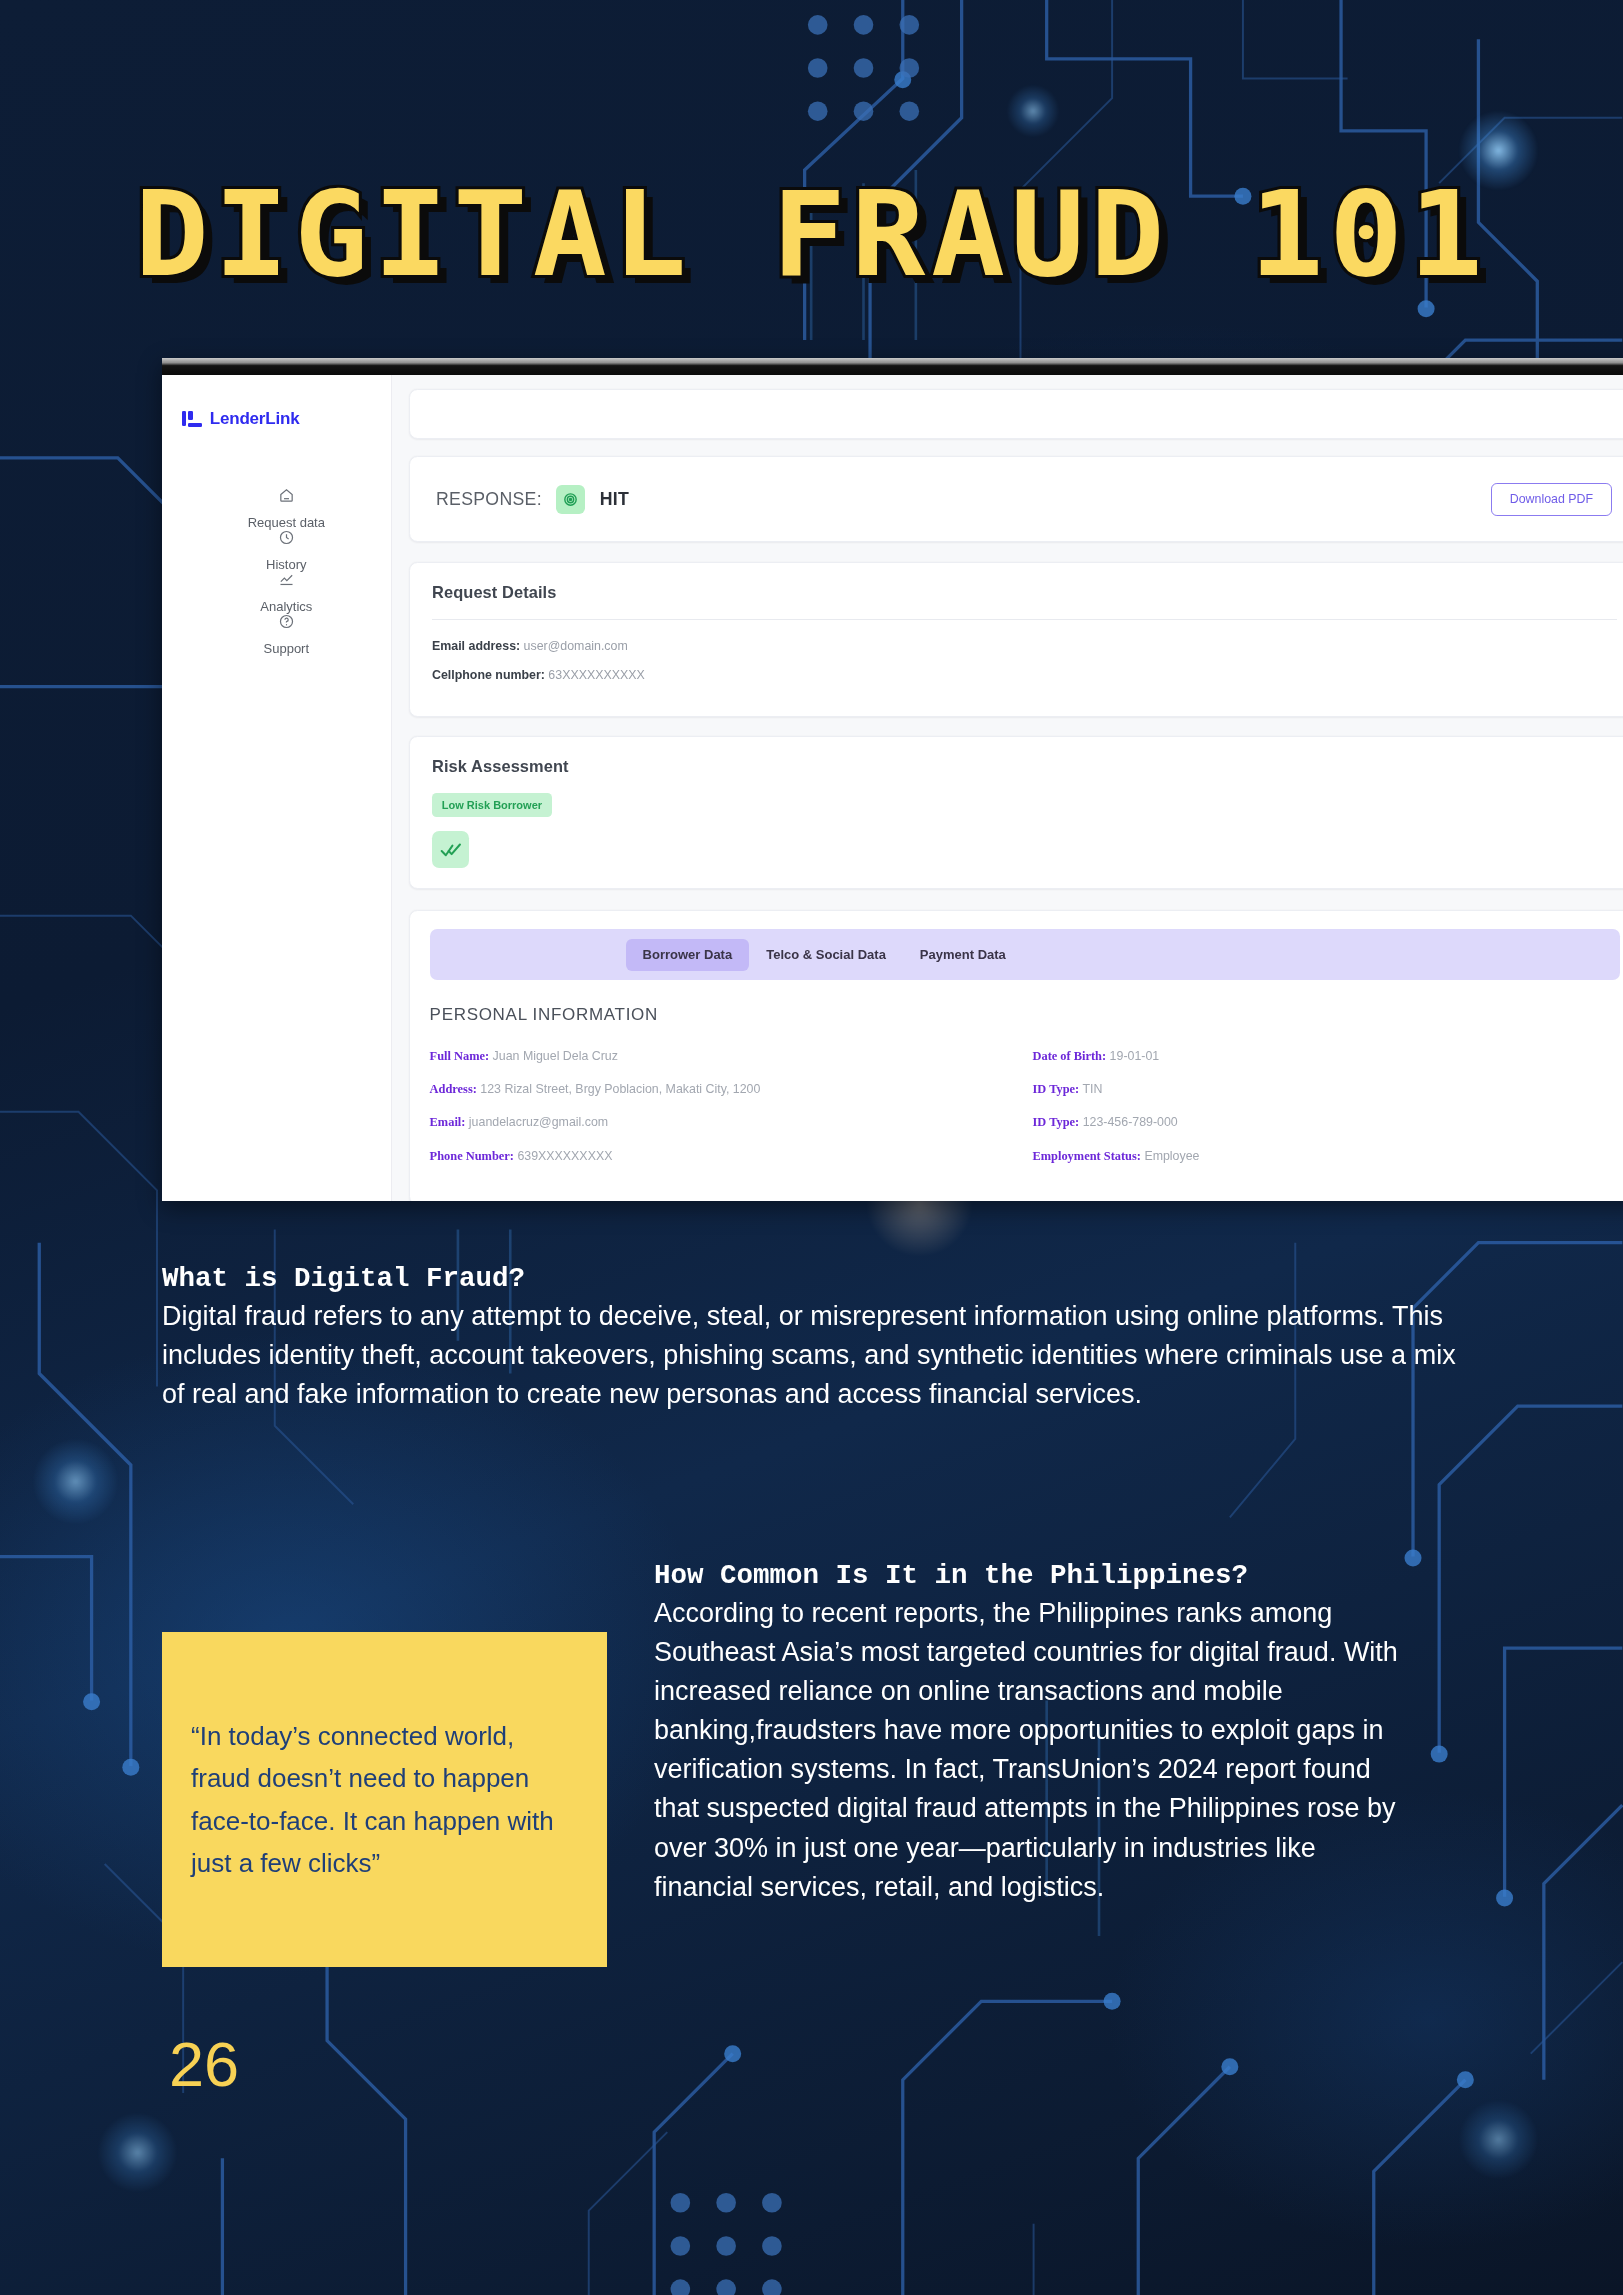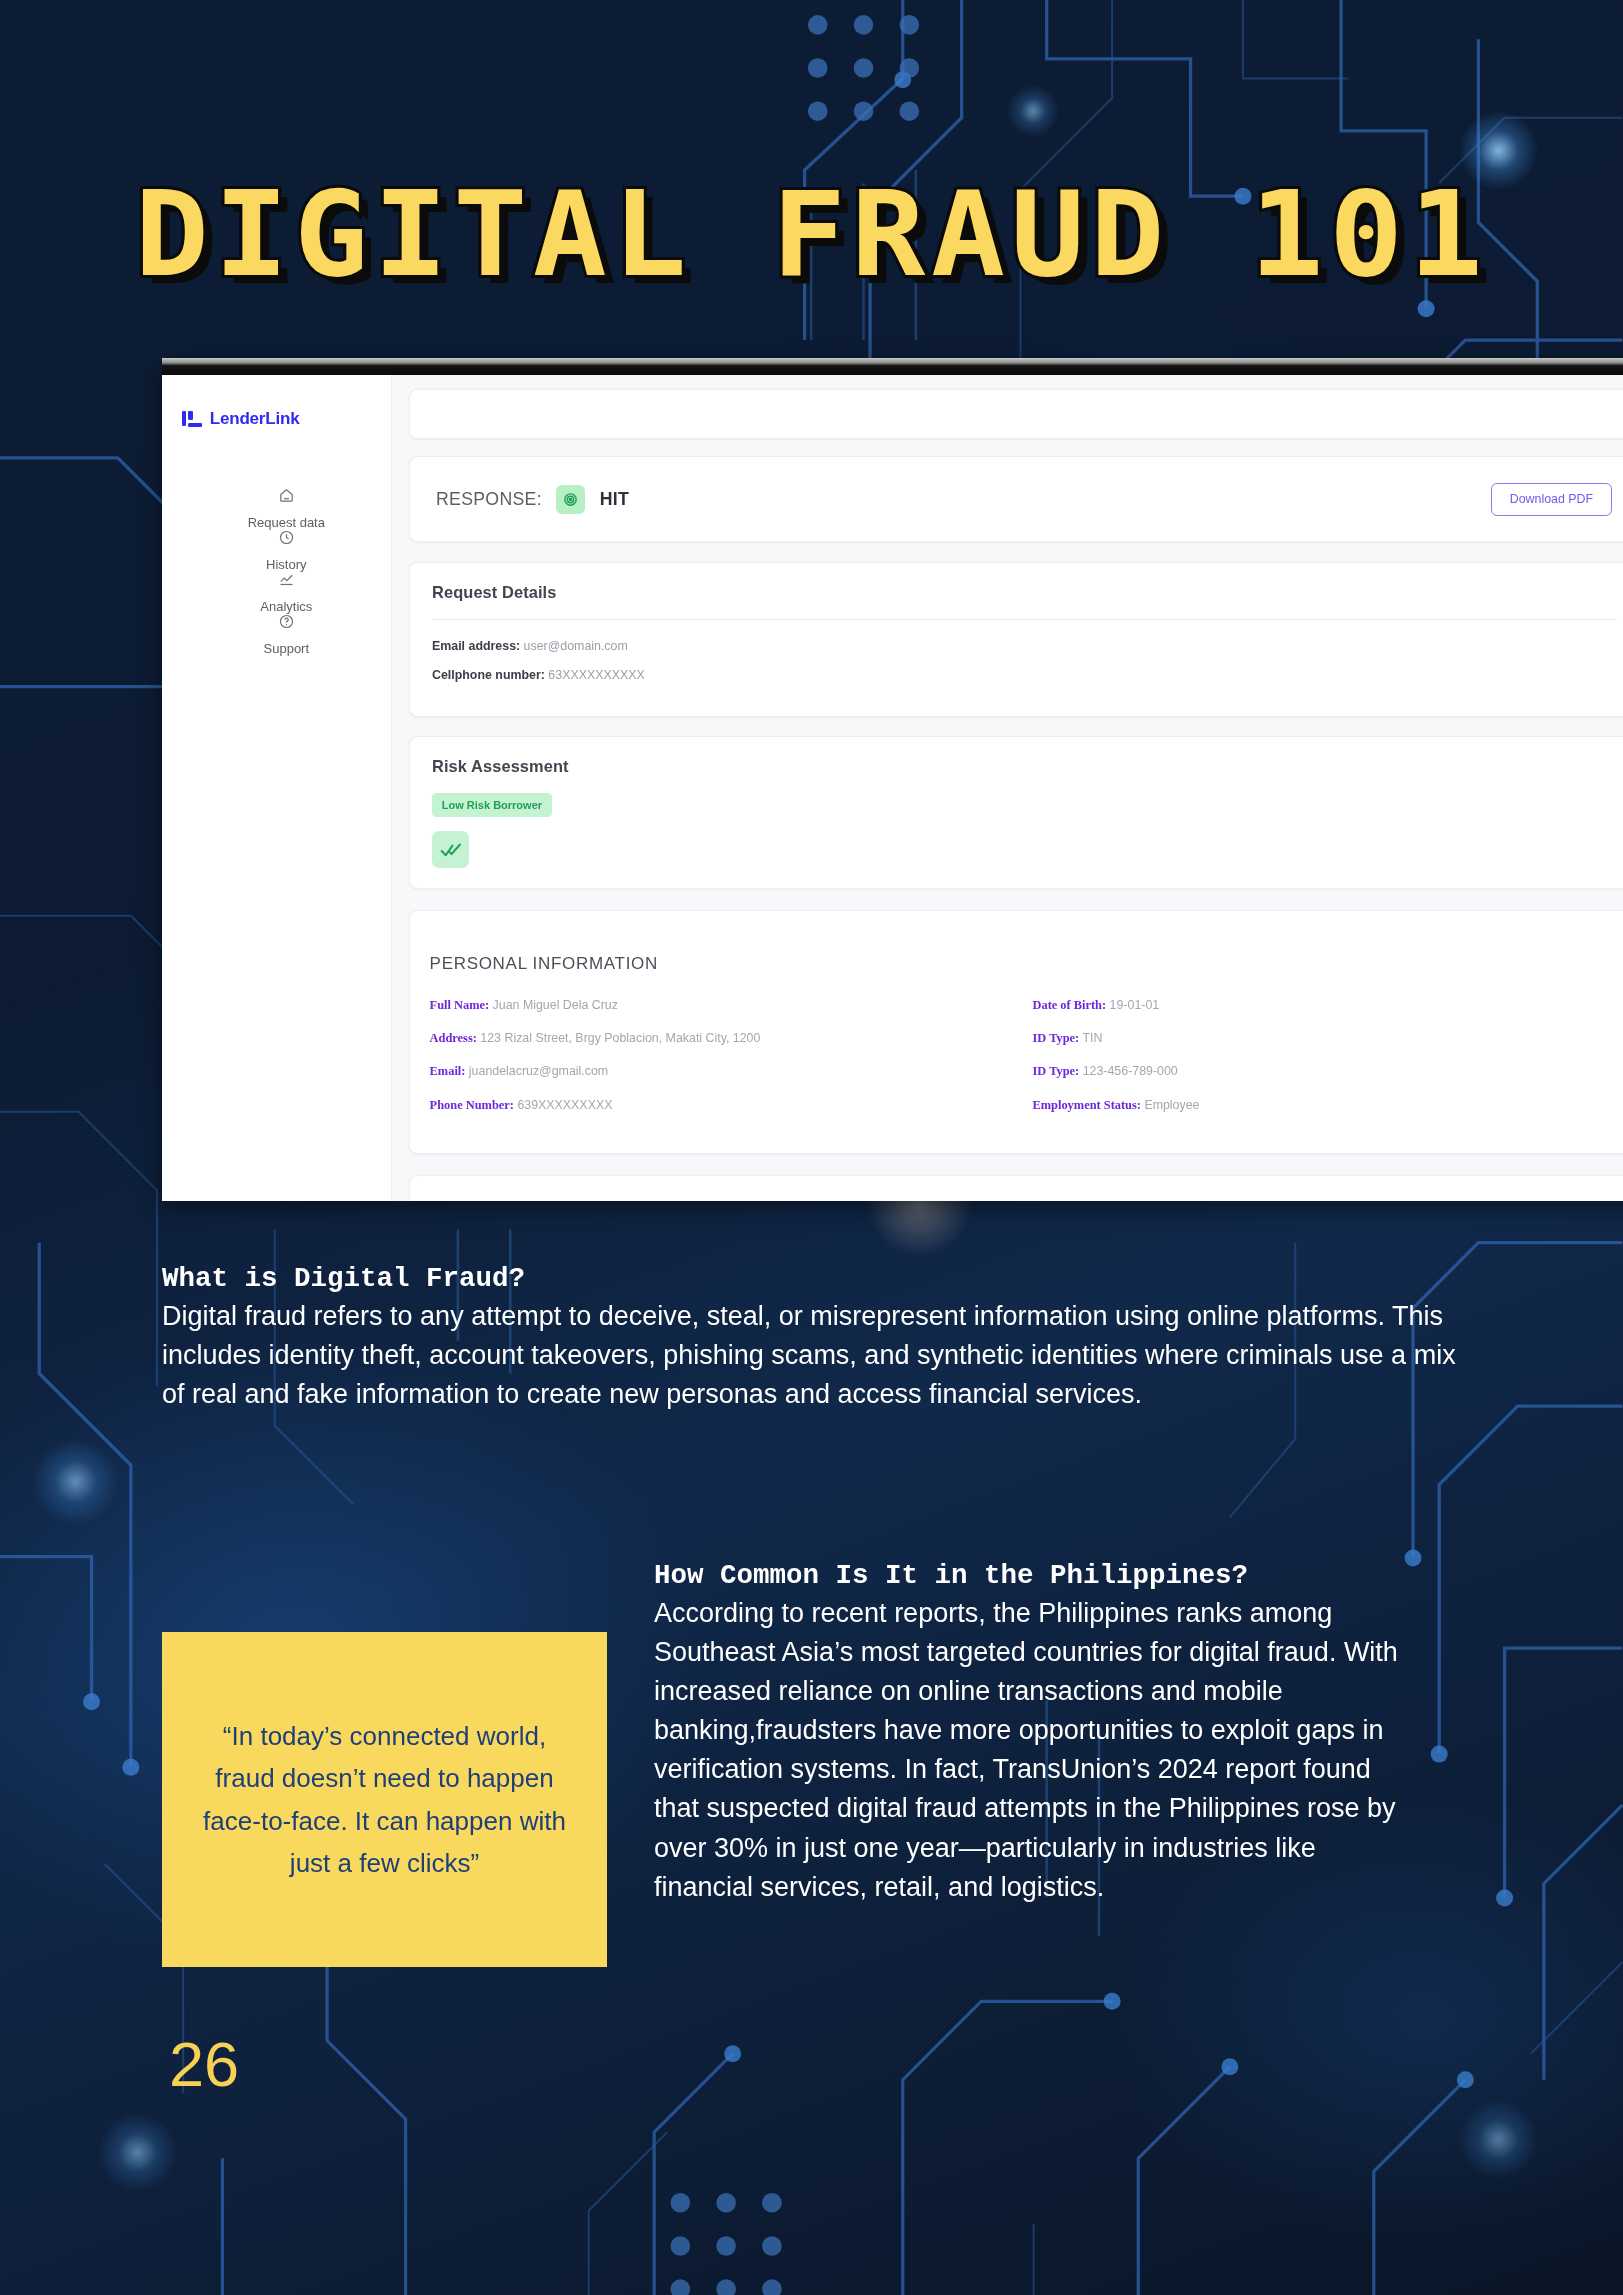--- a/index.html
+++ b/index.html
@@ -157,21 +157,21 @@
   
   #quote {
     position:absolute; left:162px; top:1632px;
     width:445px; height:335px; z-index:5;
     background:#F9D85E;
     display:flex; align-items:center; justify-content:center;
     padding:19.6px 29px;
   }
   #quote p {
     color:#1f3f78; font-size:26px; line-height:1.62;
-    text-align:center; font-weight:400;
+    text-align:left; font-weight:400;
   }
 
   
   #pageno {
     position:absolute; left:169px; top:2033px; z-index:5;
     color:#F7D154; font-size:63px; line-height:1; font-weight:400;
   }
 </style>
 </head>
 <body>
@@ -362,20 +362,25 @@
           <div class="risk-check">
             <svg viewBox="0 0 26 18" fill="none" stroke="#23a055" stroke-width="2.4" stroke-linecap="round" stroke-linejoin="round">
                 <path d="M2 10.5 7 15.5 15 4"></path>
                 <path d="M10.5 10.5 14 14.2 24 2.6"></path>
               </svg>
           </div>
         </div>
       </div>
 
       <div class="card tabs-card">
+        <div class="tabs">
+          <span class="tab active">Borrower Data</span>
+          <span class="tab">Telco &amp; Social Data</span>
+          <span class="tab">Payment Data</span>
+        </div>
         <div class="sec-title">PERSONAL INFORMATION</div>
         <div class="pi-grid">
           <div class="pi-col">
             <div class="pi-row"><b>Full Name:</b> <span>Juan Miguel Dela Cruz</span></div>
             <div class="pi-row"><b>Address:</b> <span>123 Rizal Street, Brgy Poblacion, Makati City, 1200</span></div>
             <div class="pi-row"><b>Email:</b> <span>juandelacruz@gmail.com</span></div>
             <div class="pi-row"><b>Phone Number:</b> <span>639XXXXXXXXX</span></div>
           </div>
           <div class="pi-col right">
             <div class="pi-row"><b>Date of Birth:</b> <span>19-01-01</span></div>

